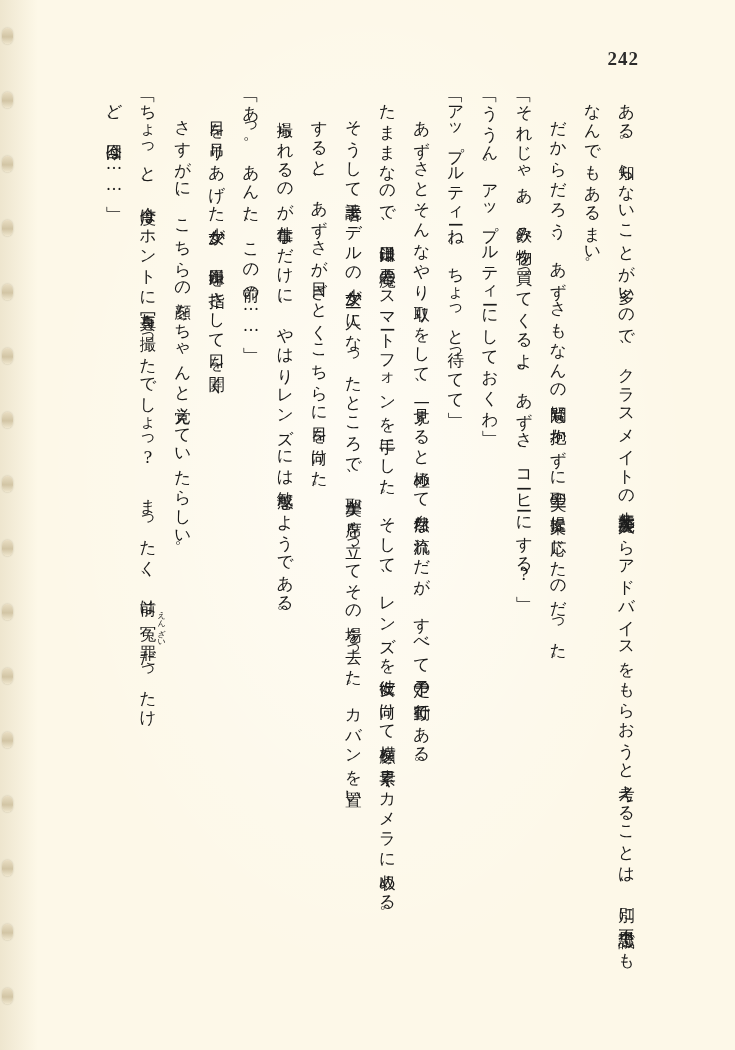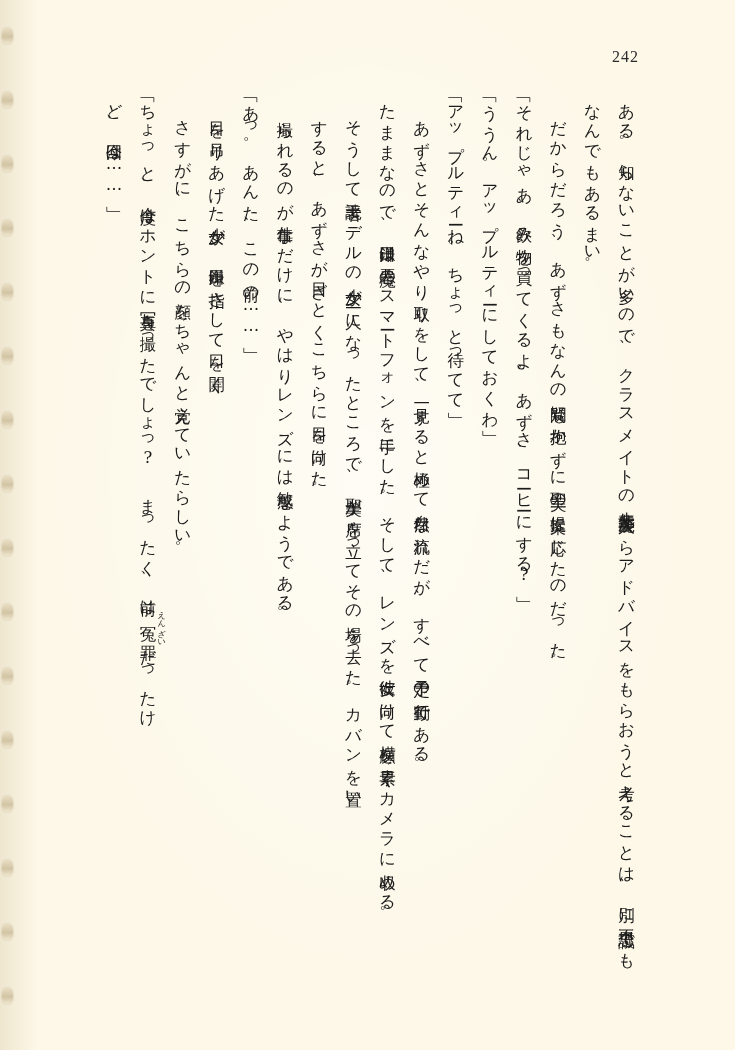--- a/index.html
+++ b/index.html
@@ -43,24 +43,25 @@
     height: 16px;
     border-radius: 50% / 40%;
     background: linear-gradient(180deg, #e8dcc0 0%, #cdbf9d 55%, #efe6cd 100%);
     opacity: .85;
     box-shadow: 0 0 2px rgba(120,105,70,.45);
   }
   .page-number {
     position: absolute;
     top: 48px;
     right: 96px;
-    font-size: 16px;
+    font-size: 19px;
     color: #2b2b2b;
     letter-spacing: 1px;
     font-family: "Liberation Serif", "DejaVu Serif", serif;
+    font-weight: bold;
   }
   
   .body-text {
     position: absolute;
     top: 92px;
     right: 92px;
     left: 92px;
     height: 870px;
     writing-mode: vertical-rl;
     -webkit-writing-mode: vertical-rl;

